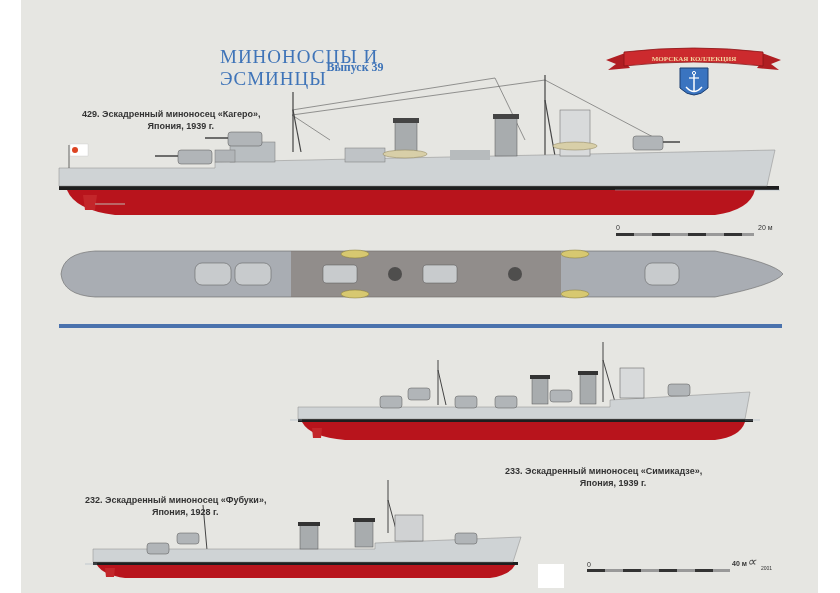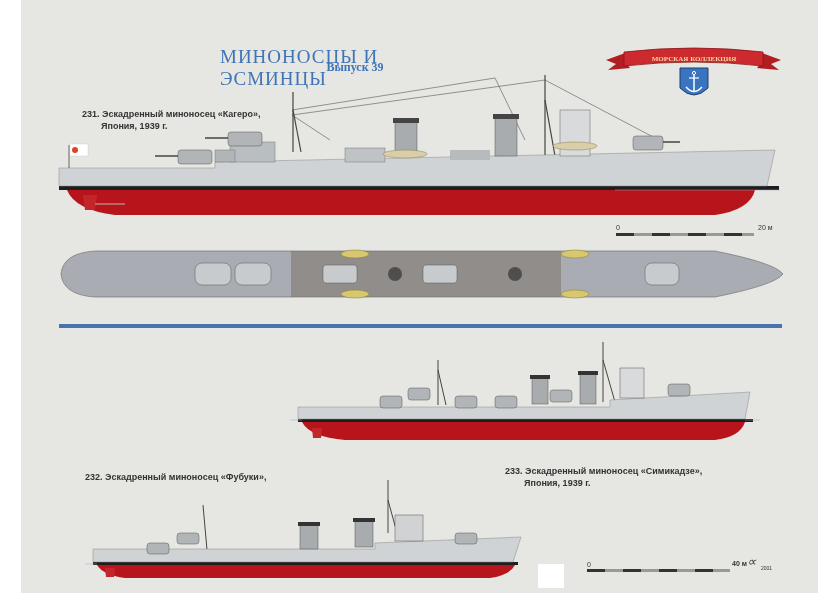--- a/index.html
+++ b/index.html
@@ -4,21 +4,21 @@
 <style>
   html, body { margin:0; padding:0; }
   body { width:840px; height:593px; background:#ffffff; position:relative; overflow:hidden;
          font-family:"Liberation Sans", sans-serif; }
   .page { position:absolute; left:21px; top:0; width:797px; height:593px; background:#e6e6e2; }
   .title { position:absolute; left:220px; top:46px; width:270px; text-align:left;
            font-family:"Liberation Serif", serif; color:#3f74b8; font-size:19px; letter-spacing:1px; font-weight:normal; }
   .subtitle { position:absolute; left:220px; top:60px; width:270px; text-align:center;
            font-family:Liberation Serif, serif; color:#3f74b8; font-size:12px; font-weight:bold; }
   .caption { position:absolute; font-size:9px; color:#333; line-height:12px; font-weight:bold; }
-  .caption .l2 { display:block; padding-left:19px; }
+  .caption .l2 { display:block; padding-left:19px;text-align:center; }
   .scale { position:absolute; font-size:7px; color:#333; }
   .scale .bar { position:absolute; height:3px; background:repeating-linear-gradient(90deg,#333 0 18px,#999 18px 36px); }
   .divider { position:absolute; left:59px; top:324px; width:723px; height:4px; background:#4a72ad; }
   .white-patch { position:absolute; left:538px; top:564px; width:26px; height:24px; background:#fff; }
   svg { position:absolute; overflow:visible; }
   .logo-text { font-family:"Liberation Serif", serif; font-size:7px; fill:#f3d6a0; font-weight:bold; }
 </style>
 </head>
 <body>
 
@@ -37,21 +37,21 @@
   <g>
     <path d="M74,22 L102,22 L102,42 Q88,56 74,42 Z" fill="#3a74c0" stroke="#1d3f70" stroke-width="1"></path>
     <line x1="88" y1="28" x2="88" y2="46" stroke="#fff" stroke-width="1.5"></line>
     <line x1="83" y1="32" x2="93" y2="32" stroke="#fff" stroke-width="1.2"></line>
     <circle cx="88" cy="27" r="1.6" fill="none" stroke="#fff" stroke-width="1"></circle>
     <path d="M80,41 Q88,50 96,41" fill="none" stroke="#fff" stroke-width="1.3"></path>
   </g>
 </svg>
 
 <div class="caption" style="left:82px;top:108px">
-  <span>231. Эскадренный миноносец «Кагеро»,</span>
+  <span>429. Эскадренный миноносец «Кагеро»,</span>
   <span class="l2">Япония, 1939 г.</span>
 </div>
 
 <svg style="left:55px;top:70px" width="730" height="150" viewBox="0 0 730 150">
 
   <g stroke="#555" stroke-width="0.6" fill="none">
     <line x1="237" y1="40" x2="440" y2="8"></line>
     <line x1="237" y1="45" x2="490" y2="10"></line>
     <line x1="490" y1="10" x2="600" y2="68"></line>
     <line x1="237" y1="45" x2="275" y2="70"></line>
@@ -160,22 +160,23 @@
   <path d="M22,88 L32,88 L31,98 L23,98 Z" fill="#c3262a"></path>
   <line x1="0" y1="80" x2="12" y2="80" stroke="#9ab" stroke-width="0.5"></line>
   <line x1="455" y1="80" x2="470" y2="80" stroke="#9ab" stroke-width="0.5"></line>
 </svg>
 
 <div class="caption" style="left:505px;top:465px">
   <span>233. Эскадренный миноносец «Симикадзе»,</span>
   <span class="l2">Япония, 1939 г.</span>
 </div>
 
-<div class="caption" style="left:85px;top:471px">
+<div class="caption" style="left:85px;top:494px">
   <span>232. Эскадренный миноносец «Фубуки»,</span>
+  <span class="l2">Япония, 1928 г.</span>
 </div>
 
 <svg style="left:85px;top:475px" width="440" height="110" viewBox="0 0 440 110">
   <g stroke="#444" stroke-width="1">
     <line x1="118" y1="30" x2="122" y2="75"></line>
     <line x1="303" y1="5" x2="303" y2="58"></line>
     <line x1="303" y1="25" x2="312" y2="58"></line>
   </g>
   <path d="M12,90 L430,90 Q425,100 405,103 L40,103 Q18,100 12,90 Z" fill="#b8141c"></path>
   <rect x="8" y="87" width="425" height="3" fill="#1e1e1e"></rect>

